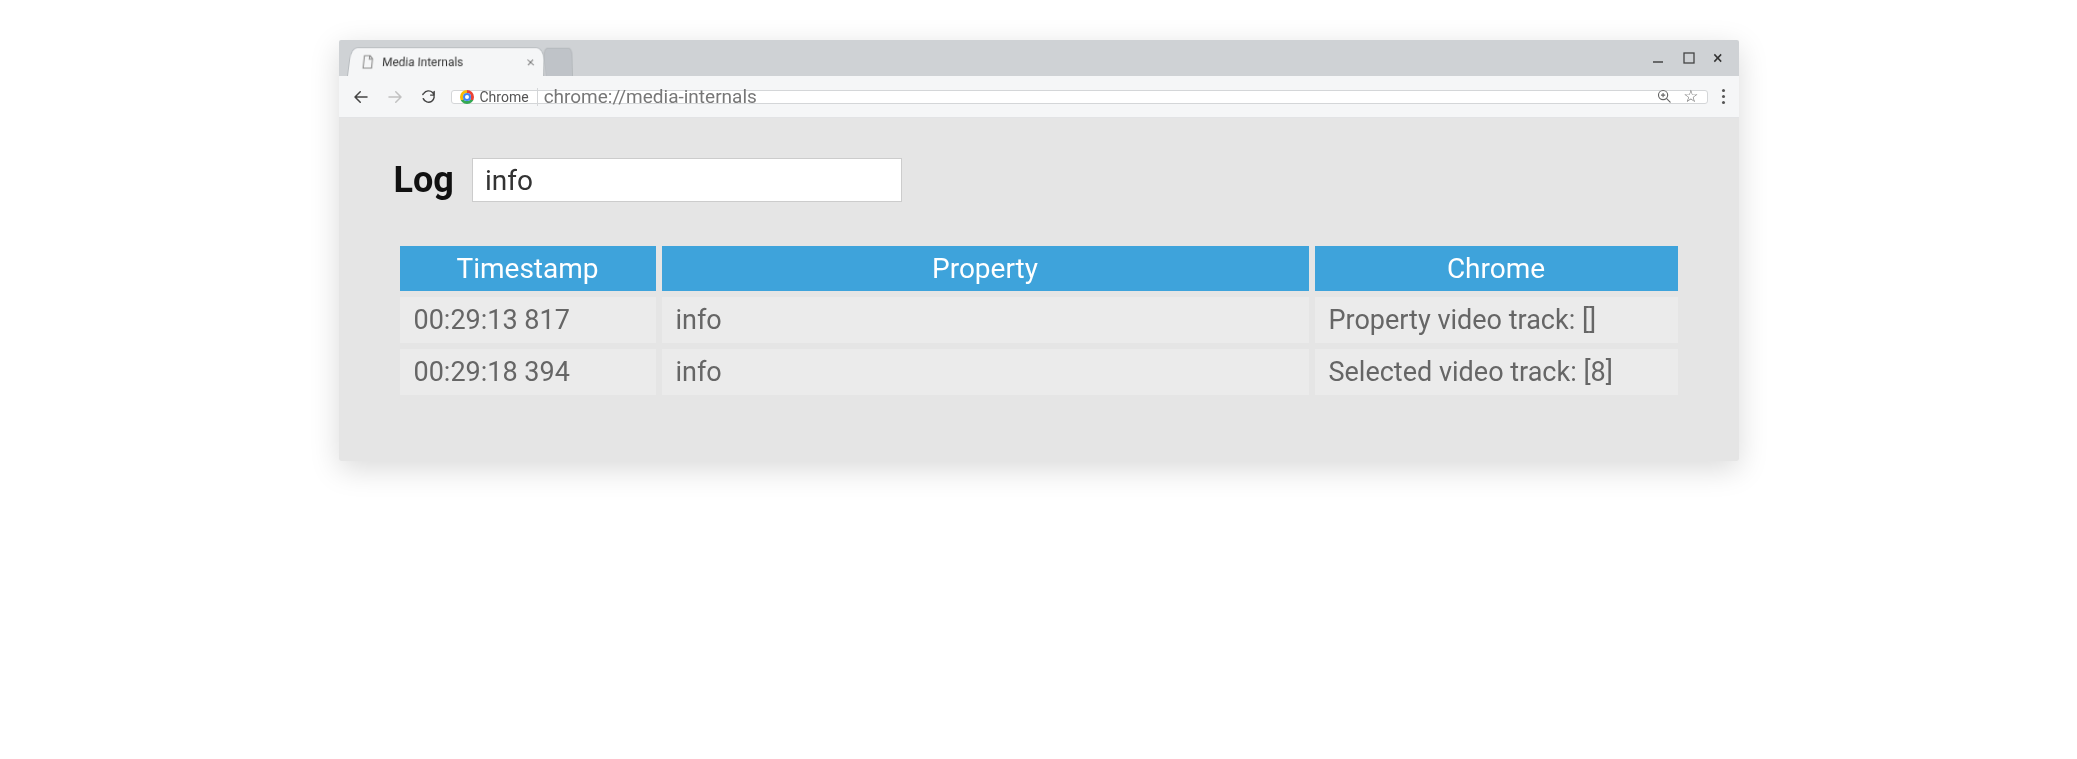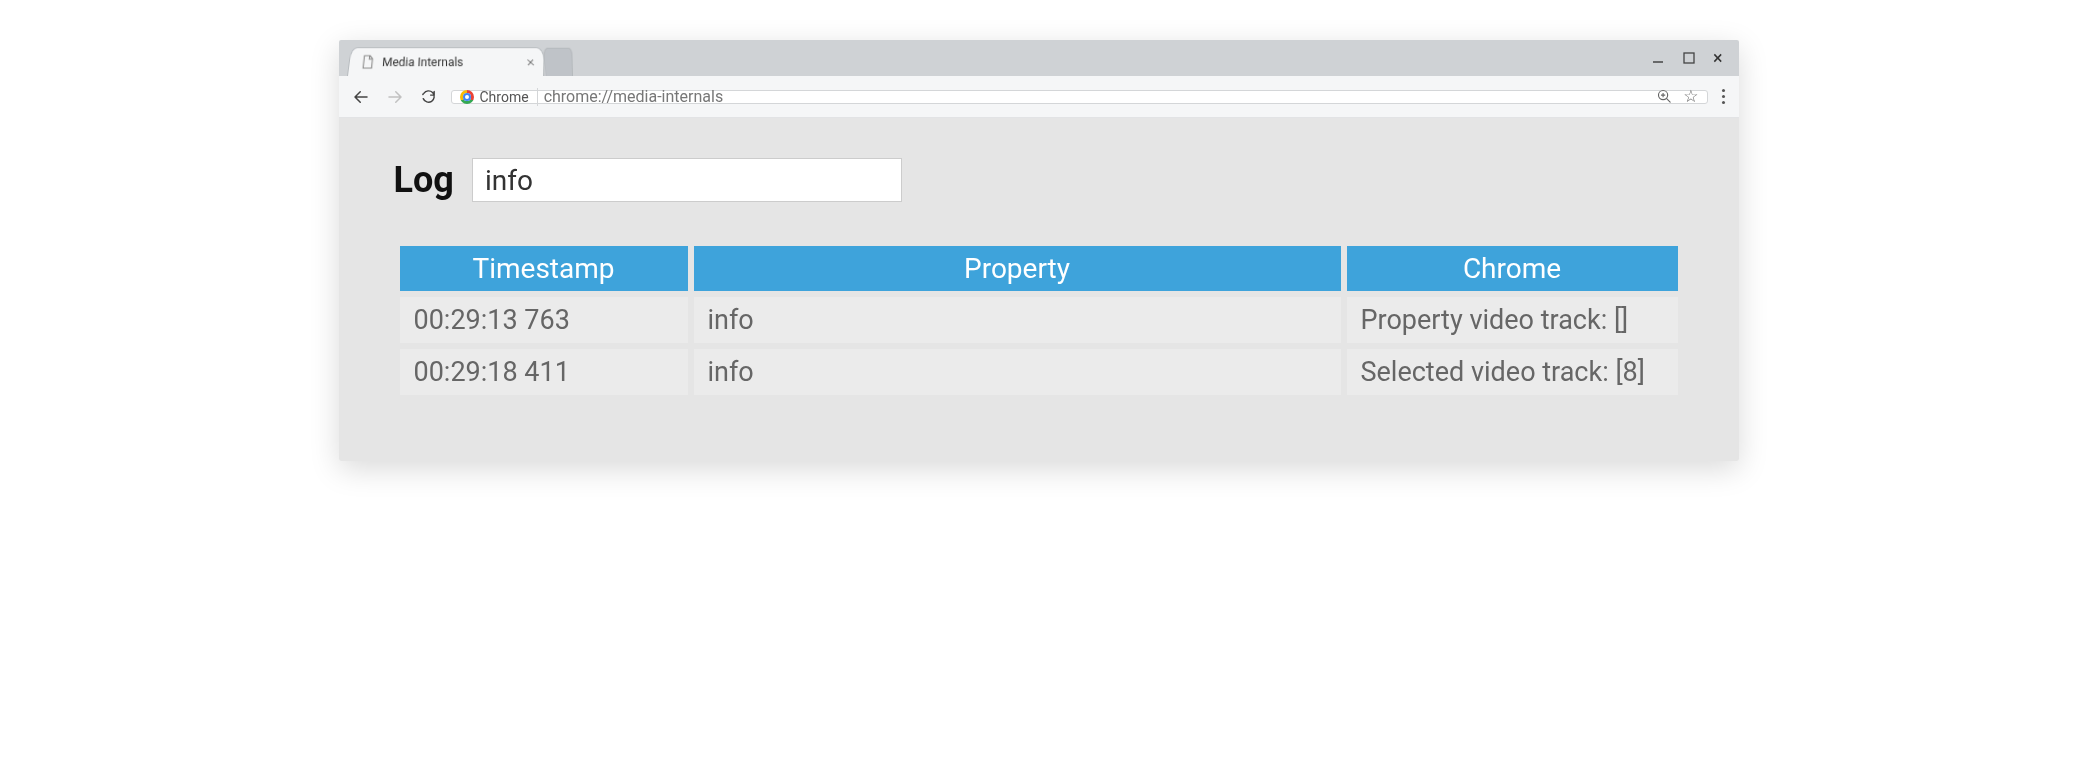--- a/index.html
+++ b/index.html
@@ -147,21 +147,21 @@
       border-right: 1px solid #d4d6d8;
       height: 18px;
       line-height: 18px;
     }
     .omnibox .url-text {
       color: #777;
       flex: 1;
       border: none;
       outline: none;
       background: transparent;
-      font-size: 16px;
+      font-size: 19px;
     }
     .omni-right {
       display: flex;
       align-items: center;
       gap: 10px;
       color: #666;
     }
     .omni-right .star, .omni-right .zoom-ico { cursor: pointer; font-size: 17px; line-height: 1; }
     .kebab {
       display: flex;
@@ -210,21 +210,21 @@
       padding: 6px 14px;
       text-align: center;
       font-size: 28px;
     }
     .log-table td {
       background: #ebebeb;
       color: #666;
       padding: 7px 14px;
       text-align: left;
     }
-    .col-ts { width: 288px; }
+    .col-ts { width: 256px; }
     .col-prop { width: 647px; }
   </style>
 </head>
 <body>
 
 <div class="browser-frame">
 
   <div class="tab-bar">
     <div class="tab">
       <svg class="file-icon" width="13" height="15" viewBox="0 0 24 28">
@@ -292,26 +292,26 @@
     <table class="log-table">
       <thead>
         <tr>
           <th class="col-ts" id="th0" style="background: rgb(62, 163, 219);">Timestamp</th>
           <th class="col-prop" id="th1" style="background: rgb(62, 163, 219);">Property</th>
           <th id="th2" style="background: rgb(62, 163, 219);">Chrome</th>
         </tr>
       </thead>
       <tbody id="log-body">
           <tr>
-            <td>00:29:13 763</td>
+            <td>00:29:13 817</td>
             <td>info</td>
             <td>Property video track: []</td>
           </tr>
           <tr>
-            <td>00:29:18 411</td>
+            <td>00:29:18 394</td>
             <td>info</td>
             <td>Selected video track: [8]</td>
           </tr>
         </tbody>
     </table>
   </div>
 
 </div>
 
 </body></html>

